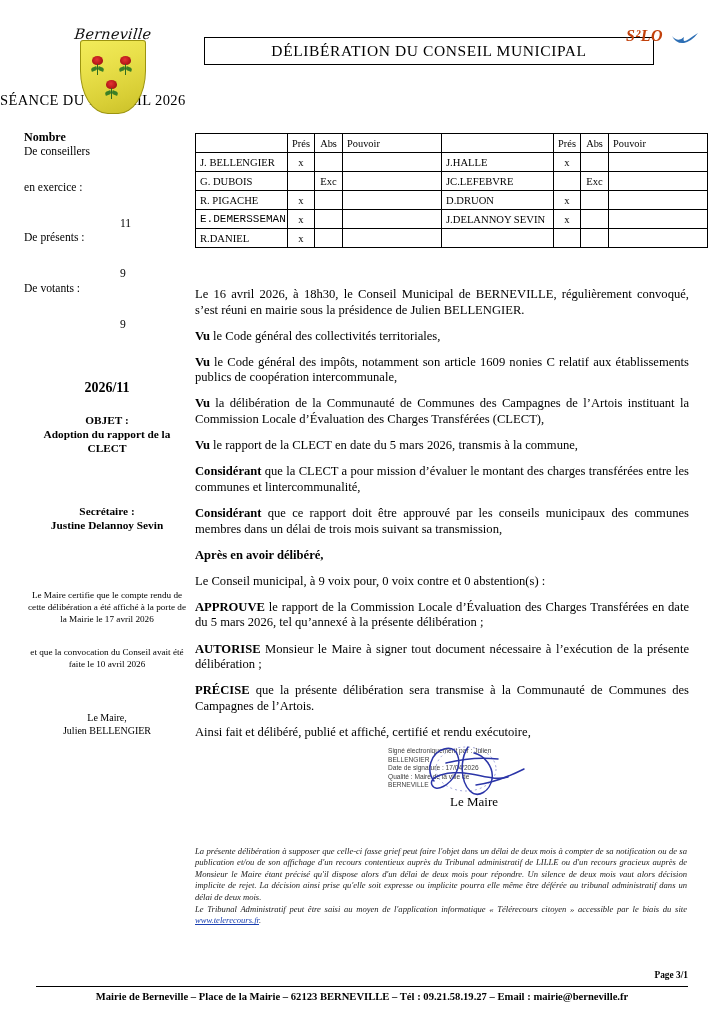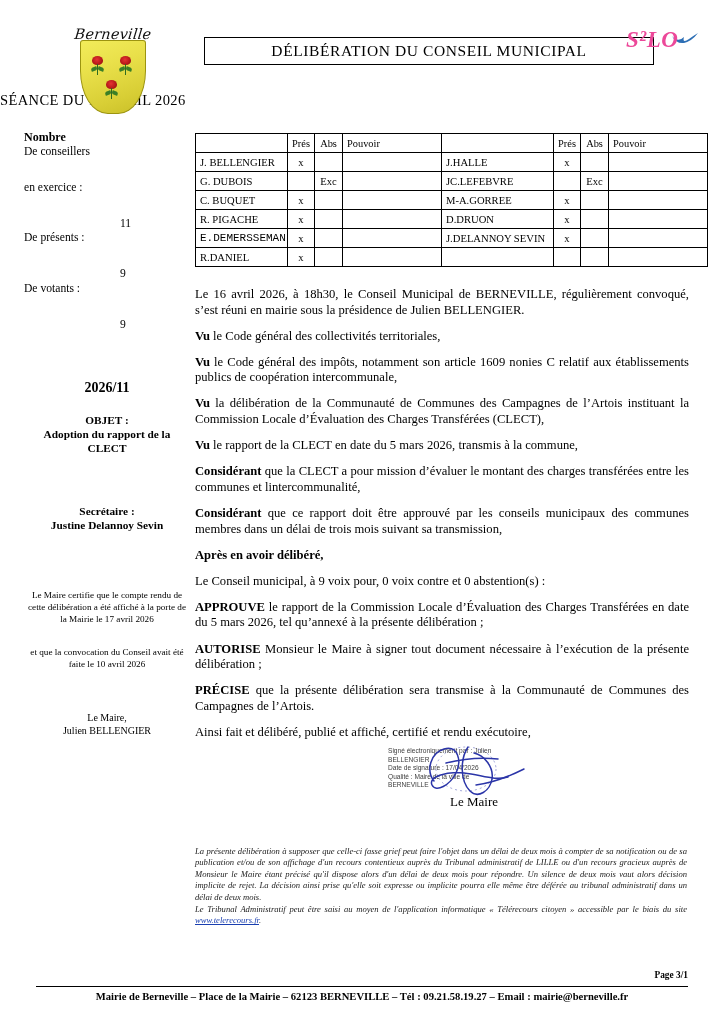--- a/index.html
+++ b/index.html
@@ -159,22 +159,22 @@
     height: 24px;
     z-index: 7;
   }
   .slo-text {
     position: absolute;
     left: 4px;
     top: 1px;
     font-family: "Liberation Serif", serif;
     font-style: italic;
     font-weight: bold;
-    font-size: 23px;
-    color: #ec4899;
+    font-size: 16px;
+    color: #c2410c;
     letter-spacing: 0.5px;
   }
 
   
   .sidebar {
     position: absolute;
     left: 24px;
     top: 130px;
     width: 166px;
   }
@@ -467,30 +467,20 @@
         <td class="c-name">G. DUBOIS</td>
         <td class="c-pres"></td>
         <td class="c-abs">Exc</td>
         <td class="c-pouv"></td>
         <td class="c-name2">JC.LEFEBVRE</td>
         <td class="c-pres"></td>
         <td class="c-abs">Exc</td>
         <td class="c-pouv"></td>
       </tr>
 
-      <tr>
-        <td class="c-name">C. BUQUET</td>
-        <td class="c-pres">x</td>
-        <td class="c-abs"></td>
-        <td class="c-pouv"></td>
-        <td class="c-name2">M-A.GORREE</td>
-        <td class="c-pres">x</td>
-        <td class="c-abs"></td>
-        <td class="c-pouv"></td>
-      </tr>
 
       <tr>
         <td class="c-name">R. PIGACHE</td>
         <td class="c-pres">x</td>
         <td class="c-abs"></td>
         <td class="c-pouv"></td>
         <td class="c-name2">D.DRUON</td>
         <td class="c-pres">x</td>
         <td class="c-abs"></td>
         <td class="c-pouv"></td>

